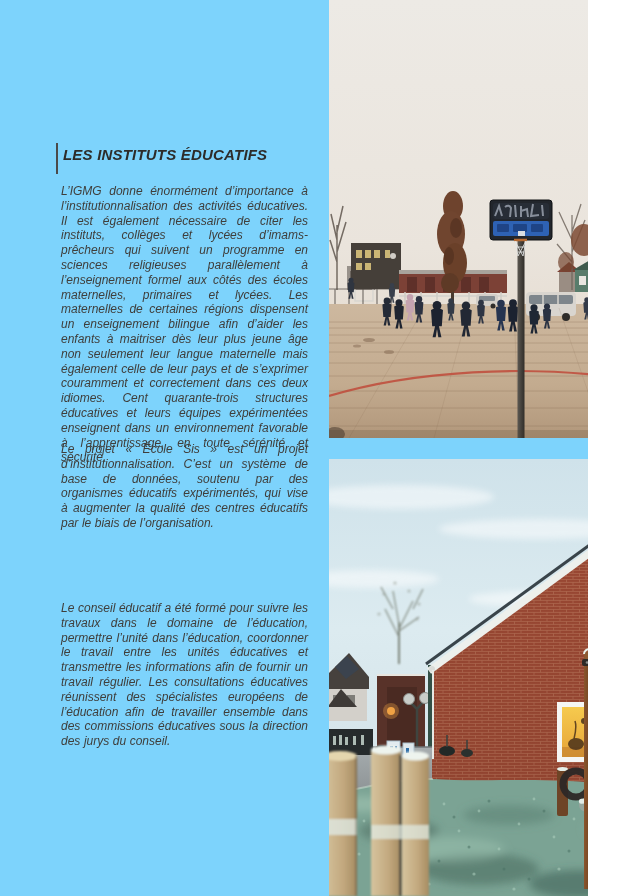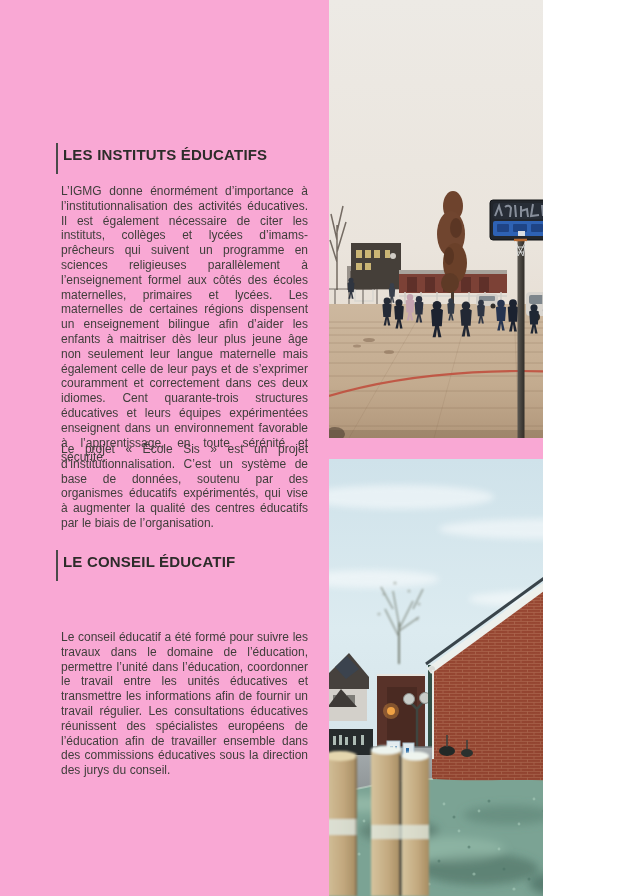--- a/index.html
+++ b/index.html
@@ -1,48 +1,47 @@
 <!DOCTYPE html>
 <html lang="fr"><head>
 <meta charset="utf-8">
 <style>
   html,body{margin:0;padding:0;background:#ffffff;}
   .page{
-    position:relative;width:543px;height:896px;background:#f9a8d4;
-    overflow:hidden;font-family:"Liberation Sans",sans-serif;
+    position:relative;width:588px;height:896px;background:#7dd3fc;
+    overflow:hidden;font-family:"Liberation Sans",sans-serif;font-style:italic;
   }
   .textblock{position:absolute;left:61px;width:247px;}
   .heading{
     font-size:15px;font-weight:700;letter-spacing:.2px;line-height:17px;
     color:#2d2c2a;border-left:2px solid #4a4a4a;
     margin:0 0 0 -5px;padding:3px 0 11px 5px;
   }
   .para{
     font-size:12px;line-height:14.8px;color:#3f3e3b;margin:0;
     text-align:justify;hyphens:auto;-webkit-hyphens:auto;word-spacing:.2px;
   }
   #h1{top:143px}
   #p1{top:184px}
   #p2{top:442px}
   #h2{top:550px}
-  #p3{top:630px}
+  #p3{top:601px}
   .photo{position:absolute;left:329px;width:311px;overflow:hidden;}
   #photo-top{top:0;height:438px;}
   #photo-bottom{top:459px;height:437px;}
   .photo svg{display:block;width:100%;height:100%;}
 </style>
 </head>
 <body>
 
 <div class="page">
 
   <h2 class="textblock heading" id="h1">LES INSTITUTS ÉDUCATIFS</h2>
   <p class="textblock para" id="p1" lang="fr">L’IGMG donne énormément d’importance à l’institutionnalisation des activités éducatives. Il est également nécessaire de citer les instituts, collèges et lycées d’imams-prêcheurs qui suivent un programme en sciences religieuses parallèlement à l’enseignement formel aux côtés des écoles maternelles, primaires et lycées. Les maternelles de certaines régions dispensent un enseignement bilingue afin d’aider les enfants à maitriser dès leur plus jeune âge non seulement leur langue maternelle mais également celle de leur pays et de s’exprimer couramment et correctement dans ces deux idiomes. Cent quarante-trois structures éducatives et leurs équipes expérimentées enseignent dans un environnement favorable à l’apprentissage, en toute sérénité et sécurité.</p>
   <p class="textblock para" id="p2" lang="fr">Le projet « École Sis » est un projet d’institutionnalisation. C’est un système de base de données, soutenu par des organismes éducatifs expérimentés, qui vise à augmenter la qualité des centres éducatifs par le biais de l’organisation.</p>
-  <h2 class="textblock heading" id="h2">LE CONSEIL ÉDUCATIF</h2>
   <p class="textblock para" id="p3" lang="fr">Le conseil éducatif a été formé pour suivre les travaux dans le domaine de l’éducation, permettre l’unité dans l’éducation, coordonner le travail entre les unités éducatives et transmettre les informations afin de fournir un travail régulier. Les consultations éducatives réunissent des spécialistes européens de l’éducation afin de travailler ensemble dans des commissions éducatives sous la direction des jurys du conseil.</p>
 
   <figure class="photo" id="photo-top" role="img" style="margin:0" aria-label="Cour d’école pavée avec des enfants et un panier de basket">
     <svg viewBox="0 0 311 438" xmlns="http://www.w3.org/2000/svg">
       <defs>
         <linearGradient id="sky1" x1="0" y1="0" x2="0" y2="1">
           <stop offset="0" stop-color="#edeae5"></stop>
             <stop offset="0.8" stop-color="#eae4dc"></stop>
             <stop offset="1" stop-color="#e7dfd5"></stop>
         </linearGradient>

